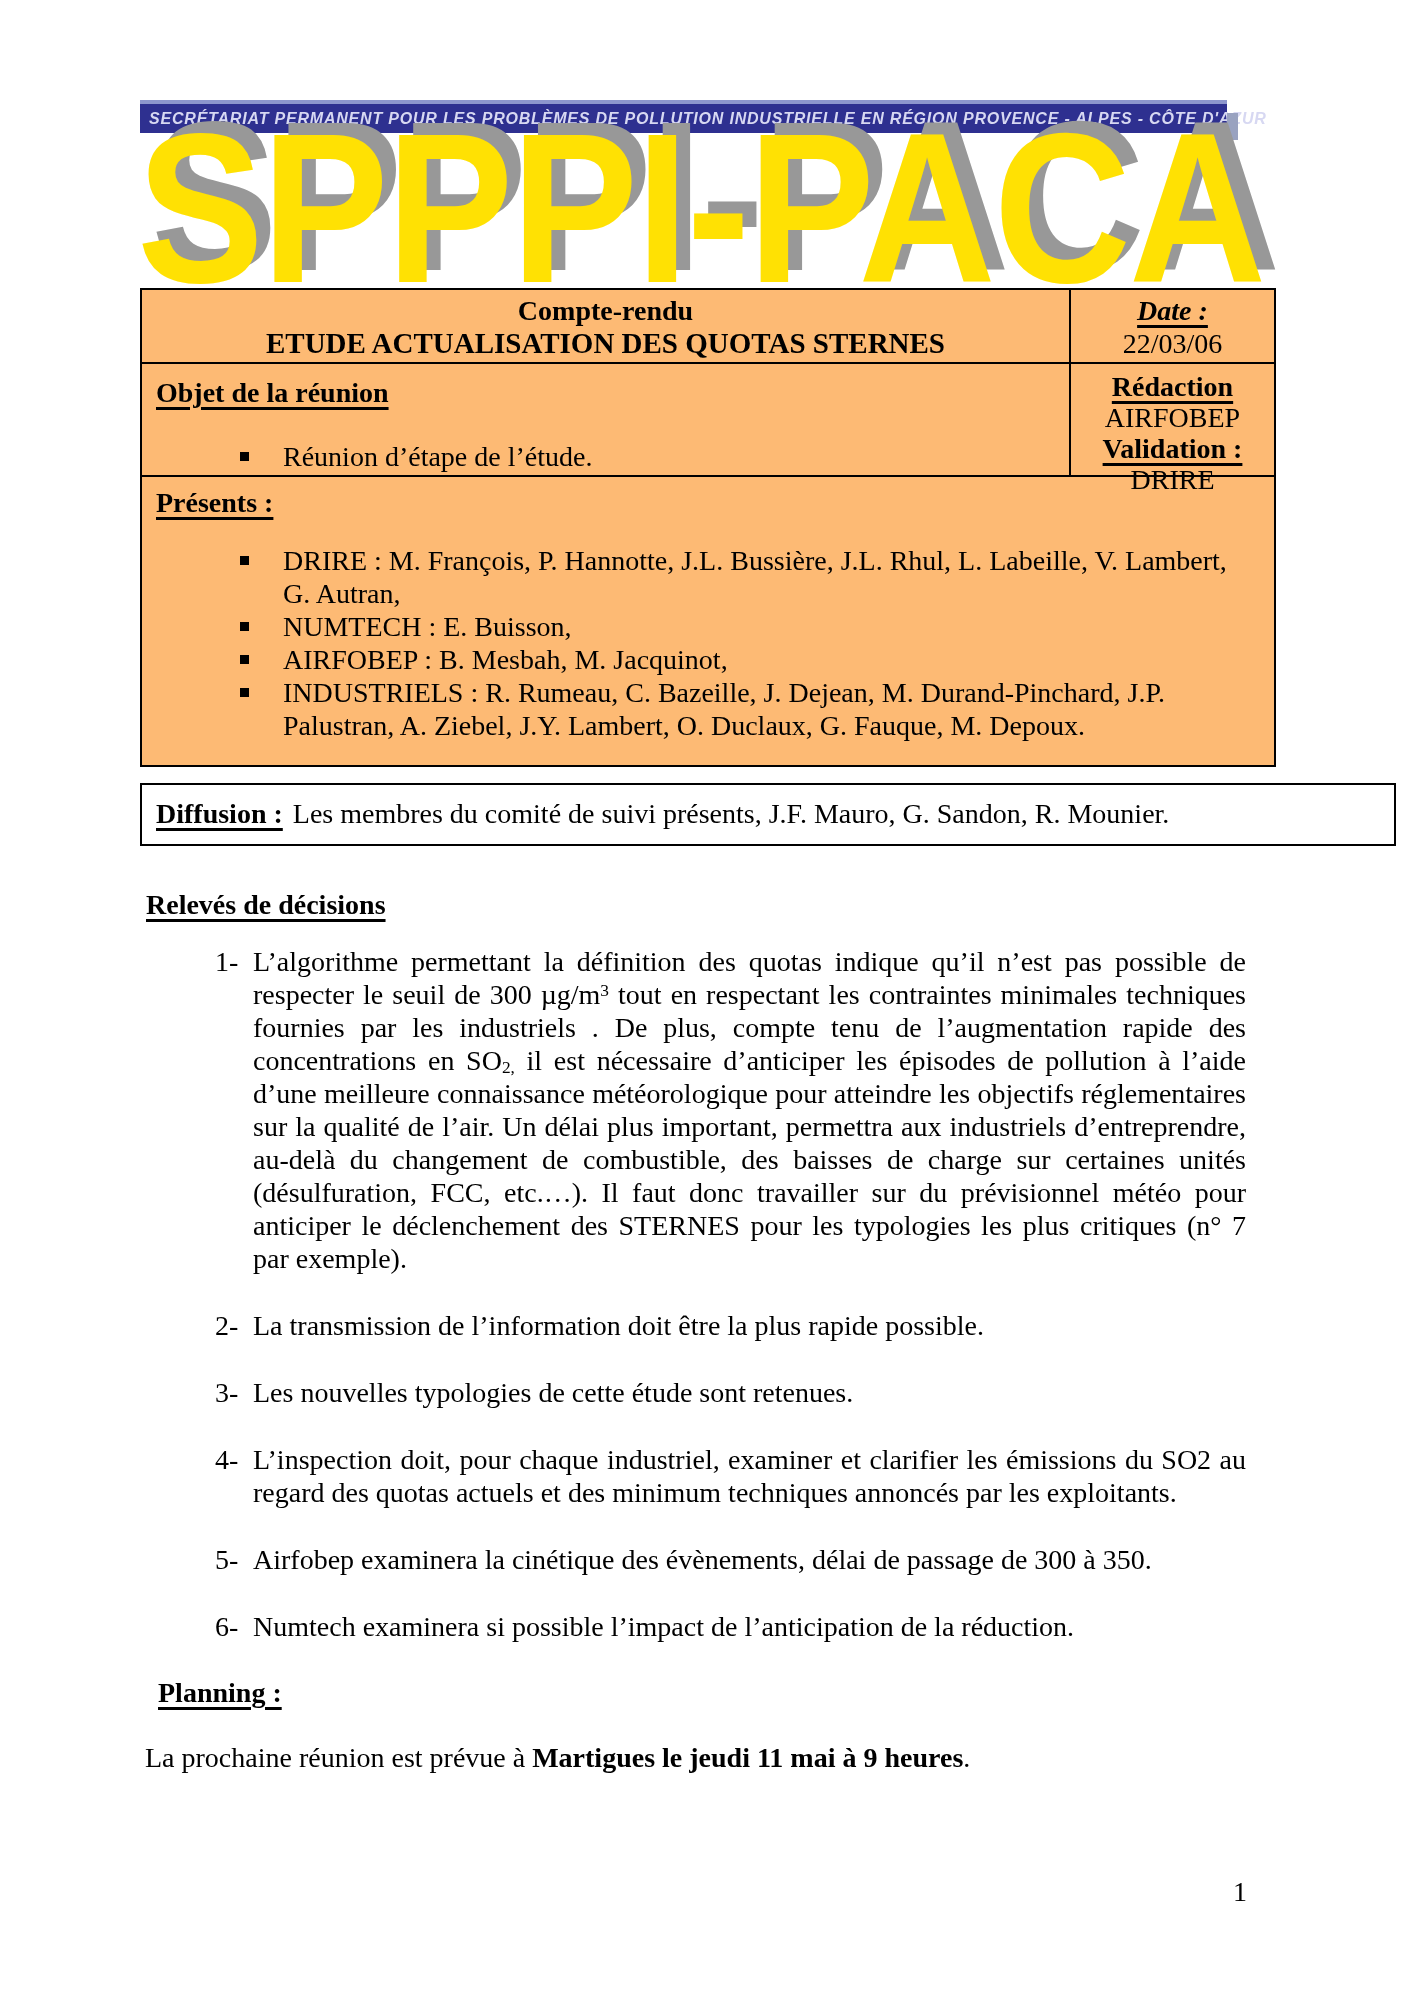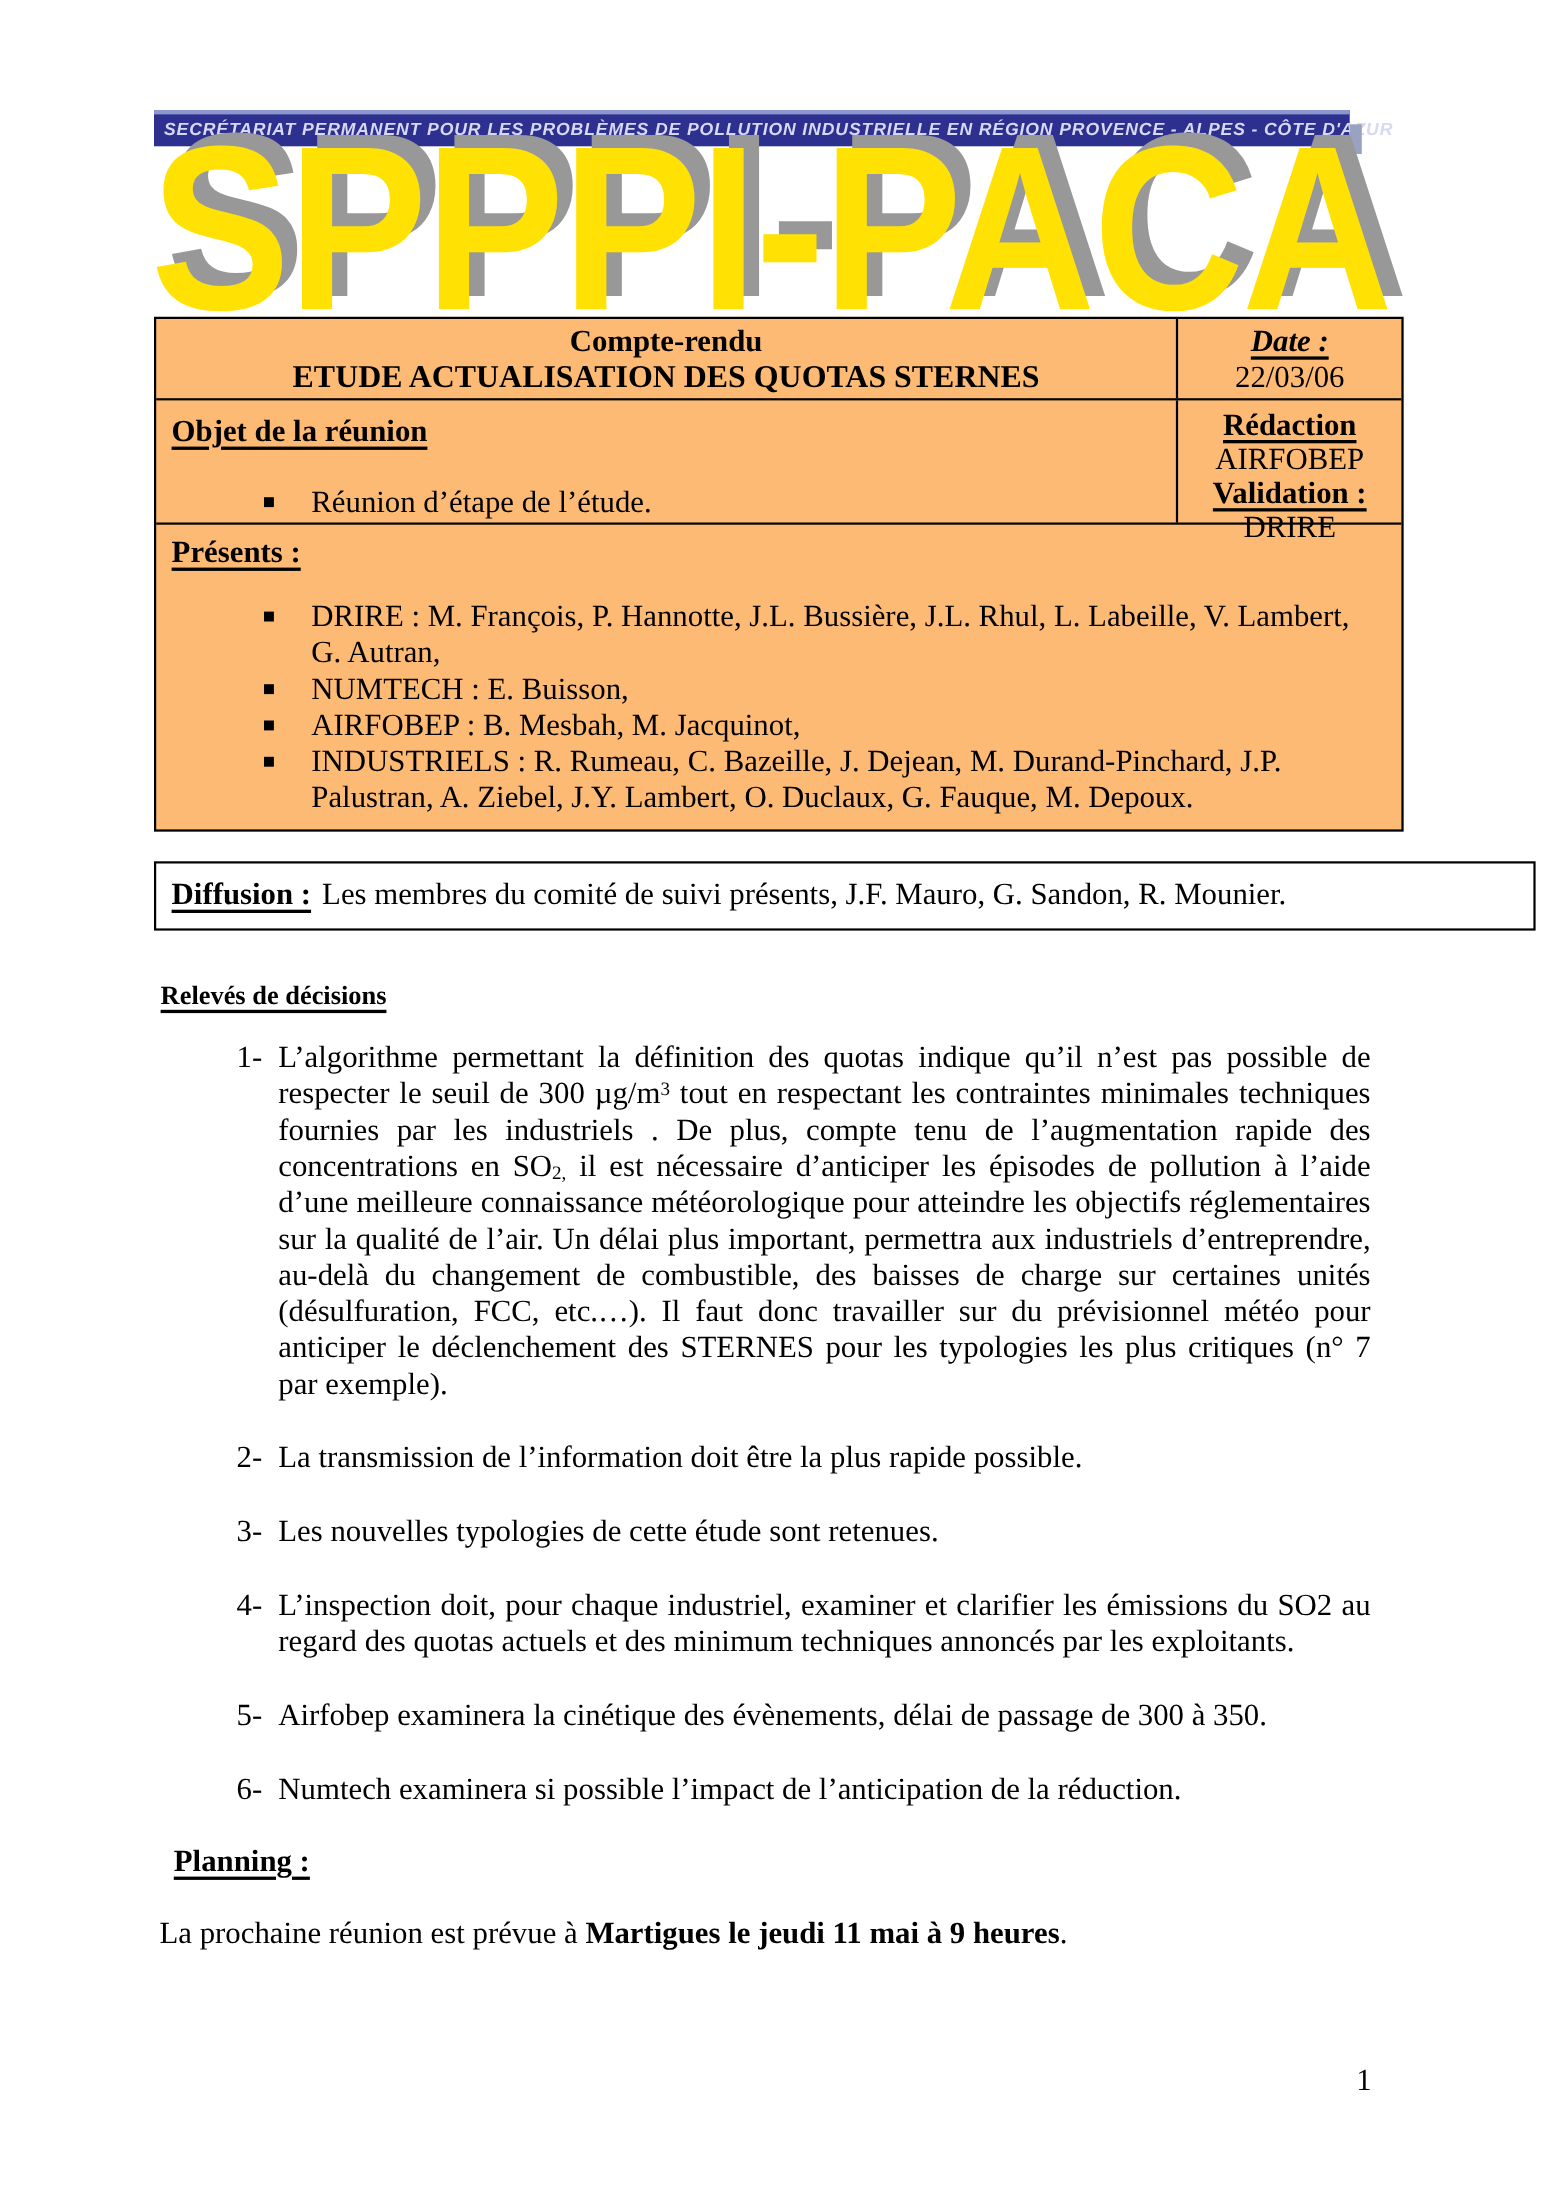--- a/index.html
+++ b/index.html
@@ -45,21 +45,21 @@
   .cl { width:929px; border-right:2px solid #000; }
   .cr { flex:1; text-align:center; }
   .r1 { height:74px; }
   .r1 .cl { padding-top:4px; text-align:center; line-height:33px; }
   .title1 { font-weight:bold; font-size:28px; }
   .title2 { font-weight:bold; font-size:29px; }
   .r1 .cr { padding-top:4px; line-height:33px; }
   .r2 { height:113px; }
   .r2 .cl { padding:13px 14px; }
   .r2 .cr { padding-top:7px; line-height:31px; }
-  .r3 .full { width:100%; padding:10px 14px 12px; }
+  .r3 .full { width:100%; padding:10px 14px 23px; }
 
   .u  { text-decoration:underline; text-decoration-thickness:2.5px; text-underline-offset:5px; }
   .b  { font-weight:bold; }
   .bi { font-weight:bold; font-style:italic; }
   .inline { display:inline-block;font-family:Liberation Serif, serif; }
 
   .bullet-row { display:flex; line-height:33px; }
   .objet-bullet { margin-top:31px; padding-left:84px; }
   .sq { width:9px; height:9px; background:#000; flex:none; margin-top:12px; }
   .bullet-row .txt { margin-left:34px; }
@@ -70,21 +70,21 @@
 
   
   .diffusion {
     position:absolute; left:140px; top:783px; width:1256px;
     border:2px solid #000; padding:12px 12px 14px 14px; line-height:33px;
   }
   .diffusion .label { margin-right:10px; }
 
   
   .main { position:absolute; left:140px; top:889px; width:1106px; }
-  .decisions-heading { margin-left:6px; font-weight:bold; font-size:24px; display:inline-block; }
+  .decisions-heading { margin-left:6px; font-weight:bold; font-size:28px; display:inline-block; }
   .decisions-list { margin-top:24px; }
   .decision { display:flex; padding-left:75px; margin-bottom:34px; line-height:33px; }
   .decision .num { width:38px; flex:none; }
   .decision .body { flex:1; }
   .justify { text-align:justify; }
   sup { font-size:0.62em; line-height:0; vertical-align:baseline; position:relative; top:-0.48em; }
   sub { font-size:0.62em; line-height:0; vertical-align:baseline; position:relative; top:0.18em; }
 
   .planning-heading { margin-left:18px; margin-top:1px; font-size:28px; }
   .final-line { margin-left:5px; margin-top:32px; line-height:33px; }

